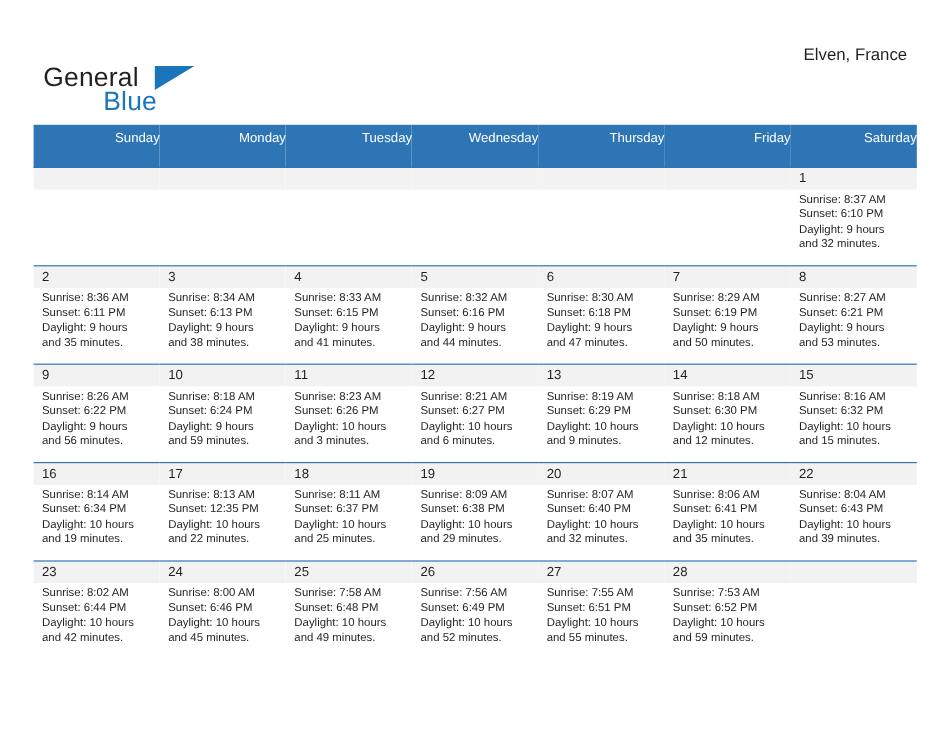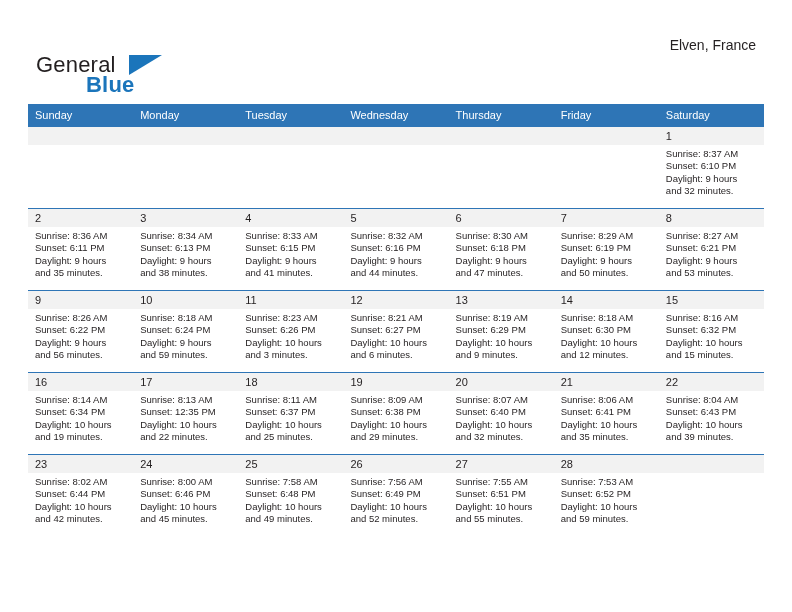--- a/index.html
+++ b/index.html
@@ -46,21 +46,20 @@
     font-family: "Liberation Sans", sans-serif;
   }
   .logo-blue {
     position: absolute;
     left: 50px;
     top: 20px;
     font-size: 22px;
     letter-spacing: 0.2px;
     color: #1b75bb;
     font-family: "Liberation Sans", sans-serif;
-    font-weight: bold;
   }
   .logo-triangle {
     position: absolute;
     left: 93px;
     top: 3px;
     width: 0;
     height: 0;
     border-left: 33px solid #1b75bb;
     border-bottom: 20px solid transparent;
   }
@@ -93,22 +92,22 @@
     top: 104px;
     width: 736px;
     border-collapse: collapse;
     table-layout: fixed;
   }
   .calendar th {
     background: #2e75b6;
     color: #ffffff;
     font-size: 11px;
     font-weight: normal;
-    text-align: left;
-    padding: 5px 0 5px 7px;
+    text-align: right;
+    padding: 5px 0 18px 7px;
     height: 12px;
     border: none;
   }
   .calendar td {
     width: 105.14px;
     height: 81px;
     vertical-align: top;
     padding: 0;
     border: none;
     border-top: 1px solid #2e75b6;

